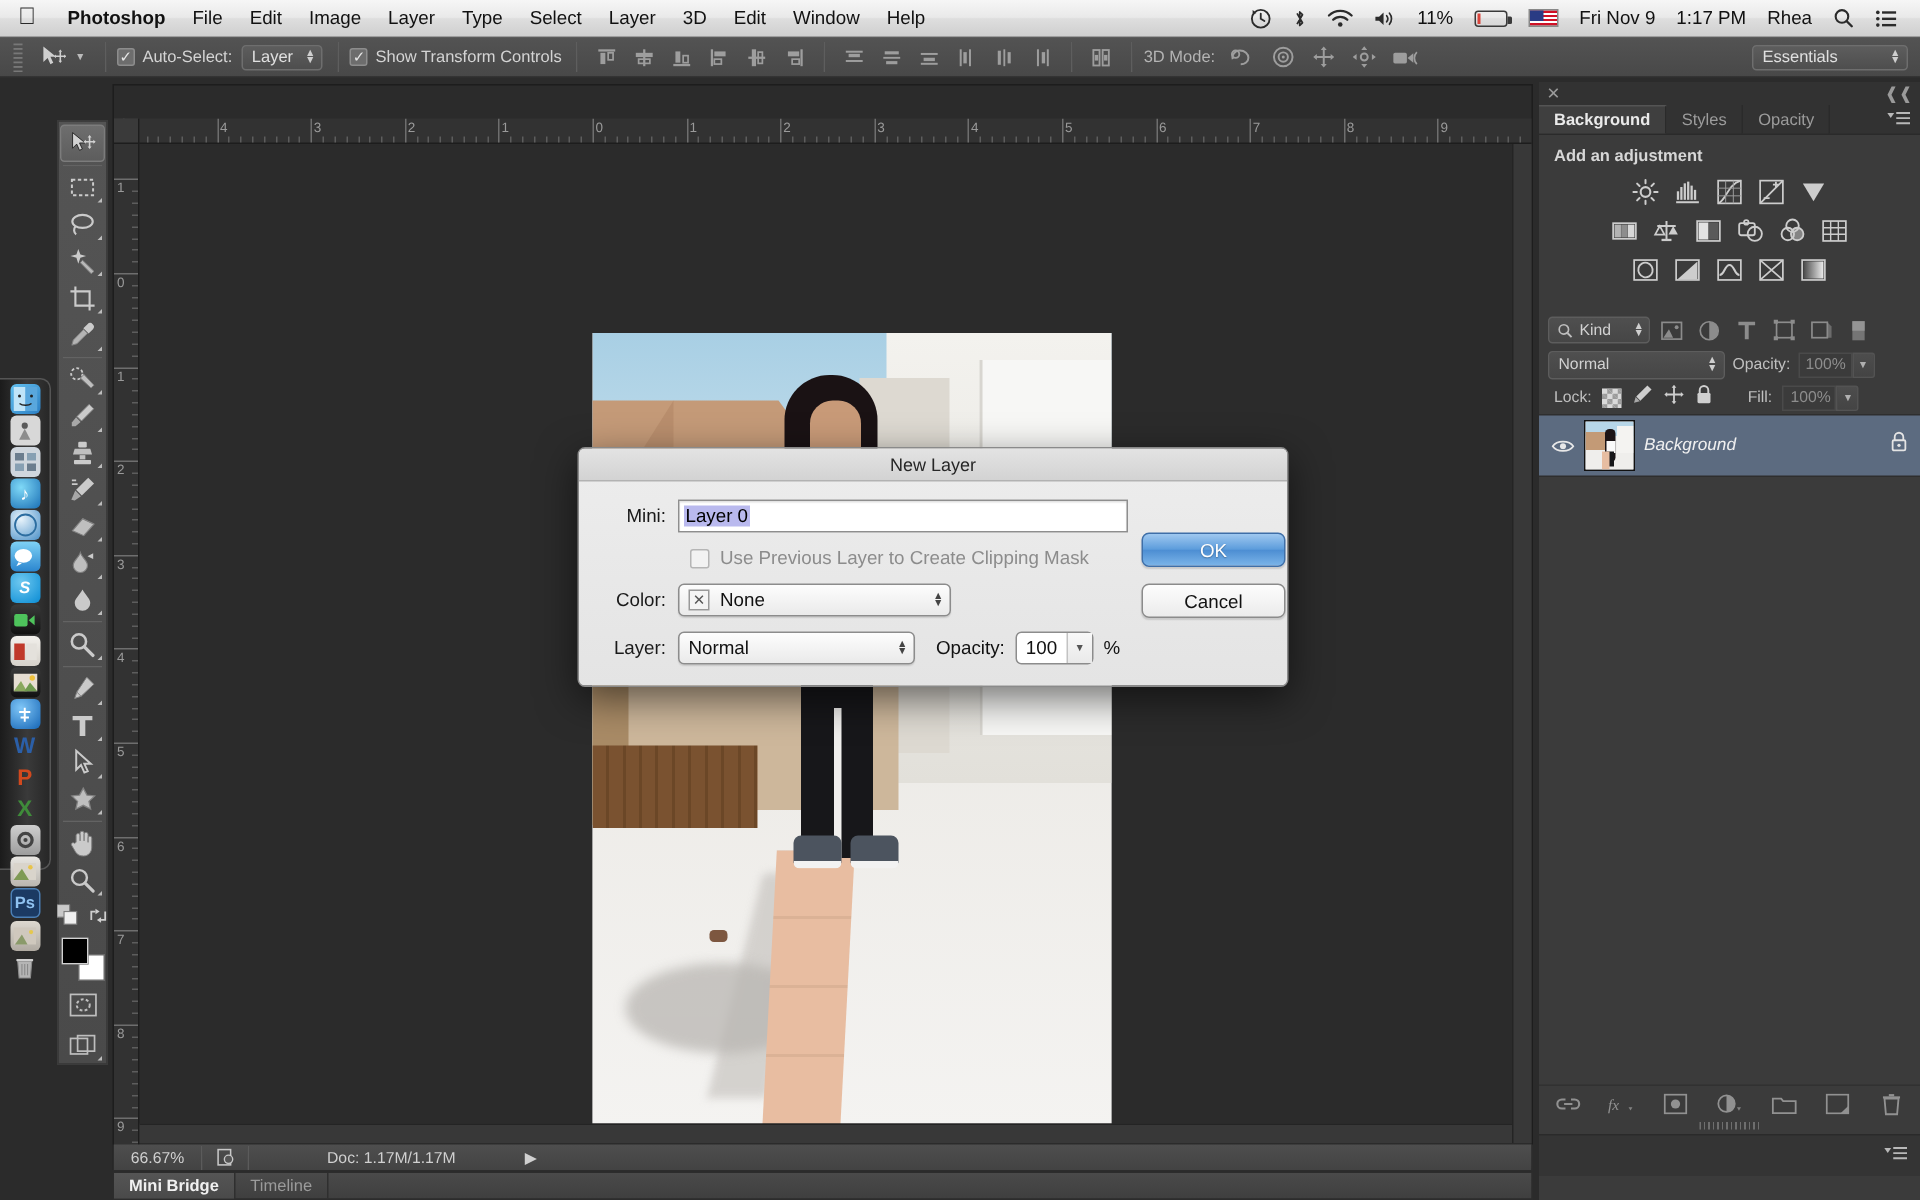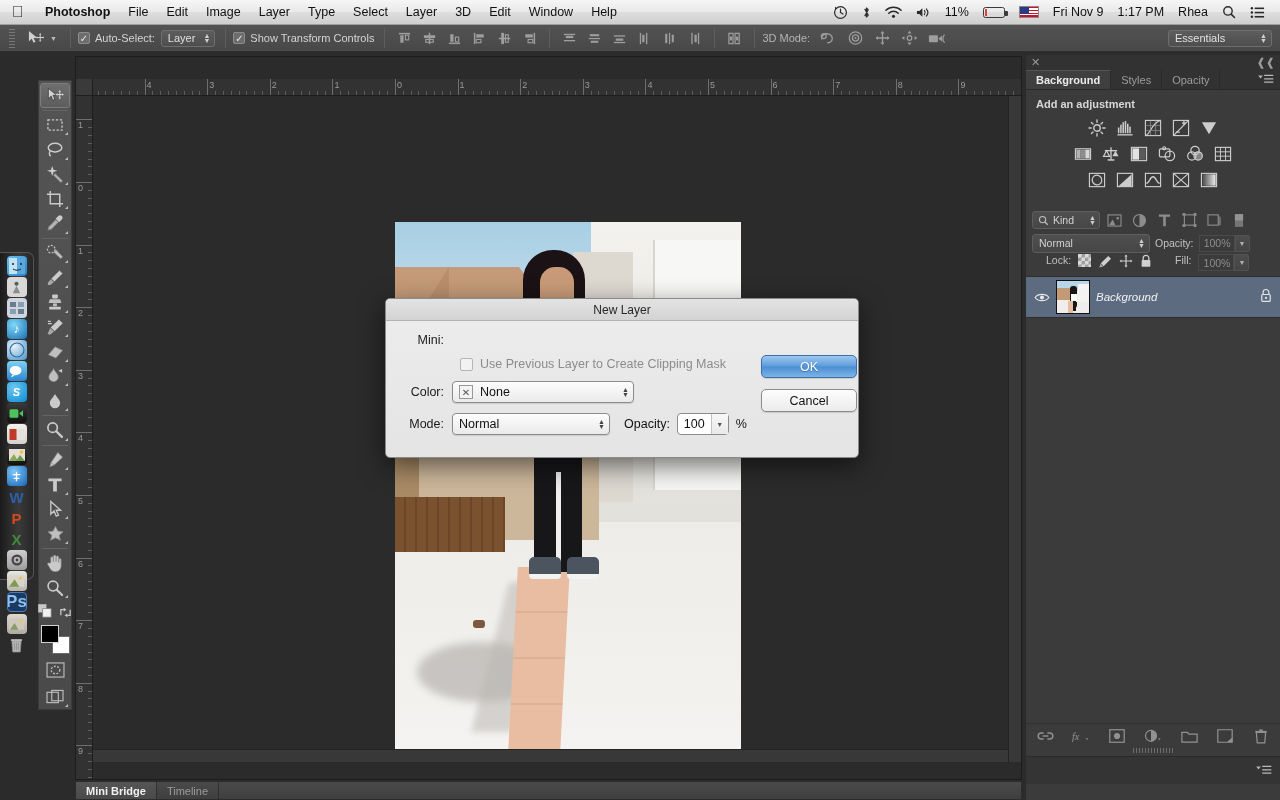--- a/index.html
+++ b/index.html
@@ -200,21 +200,21 @@
   .filticon{ width:22px;height:20px;display:flex;align-items:center;justify-content:center;opacity:.6}
   .blendrow{ height:22px; display:flex;align-items:center; padding:0 6px; gap:5px; }
   .blendsel{ flex:1; height:19px; border:1px solid #5d5d5d; border-radius:3px;
      background:linear-gradient(to bottom,#4f4f4f,#464646); display:flex;align-items:center;
      padding:0 4px 0 6px; font-size:10.5px; color:#d2d2d2; max-width:118px;}
   .lblsm{ font-size:10.5px; color:#c0c0c0;}
   .numfield{ width:36px;height:17px; border:1px solid #4a4a4a; background:#3b3b3b; color:#8d8d8d;
      font-size:10.5px; display:flex;align-items:center;justify-content:flex-end;padding-right:3px;}
   .numstep{ width:15px;height:17px;border:1px solid #535353;background:linear-gradient(to bottom,#4d4d4d,#444);
      display:flex;align-items:center;justify-content:center;font-size:7px;color:#b0b0b0;border-radius:0 2px 2px 0;}
-  .lockrow{ height:22px; display:flex;align-items:flex-start; padding:0 20px; gap:7px;}
+  .lockrow{ height:22px; display:flex;align-items:center; padding:0 10px; gap:7px;}
   .checker{ width:13px;height:13px;
      background-image:linear-gradient(45deg,#9a9a9a 25%,transparent 25% 75%,#9a9a9a 75%),
                       linear-gradient(45deg,#9a9a9a 25%,transparent 25% 75%,#9a9a9a 75%);
      background-size:7px 7px; background-position:0 0,3.5px 3.5px; background-color:#d9d9d9;}
   .layerrow{ height:42px; background:#5c6b80; display:flex;align-items:center; gap:6px; padding:0 8px;
      border-top:1px solid #2e2e2e; border-bottom:1px solid #2e2e2e;}
   .eye{ width:16px; display:flex;align-items:center;justify-content:center;}
   .lthumb{ width:34px;height:34px; border:1px solid #111; background:#ececec; position:relative; overflow:hidden;}
   .lname{ font-size:11.5px; font-style:italic; color:#f0f0f0; flex:1;}
   .panelgap{ background:#3b3b3b; }
@@ -596,21 +596,21 @@
           <circle cx="7" cy="7" r="1.4" fill="#444"></circle>
         </svg>
       </div>
     <div class="dockicon" style="background:linear-gradient(to bottom,#e8e6e2,#b9b5ae);">
         <svg width="15" height="12" viewBox="0 0 16 12">
           <rect x="0" y="0" width="16" height="12" fill="#d9d4cb"></rect>
           <path d="M0 12 L6 4 L11 12Z" fill="#7f9a55"></path>
           <circle cx="12" cy="3" r="1.6" fill="#e8c44a"></circle>
         </svg>
       </div>
-    <div class="dockicon" style="background:#1b3a63;border:1px solid #4b7fb5;color:#8fc2f0;font-size:17px;font-weight:bold;">Ps</div>
+    <div class="dockicon" style="background:#1b3a63;border:1px solid #4b7fb5;color:#8fc2f0;font-size:11px;font-weight:bold;">Ps</div>
     <div class="dock-dots"></div>
     <div class="dockicon" style="background:linear-gradient(to bottom,#ddd8d0,#b0aaa1);">
         <svg width="15" height="12" viewBox="0 0 16 12">
           <rect x="0" y="0" width="16" height="12" fill="#cfc8bd"></rect>
           <path d="M1 12 L6 5 L10 12Z" fill="#8a9a6a"></path>
           <circle cx="12.5" cy="3.2" r="1.5" fill="#e5c84e"></circle>
         </svg>
       </div>
     <div class="dockicon" style="background:transparent;">
       <svg width="15" height="16" viewBox="0 0 16 17">
@@ -1052,20 +1052,33 @@
         <div class="ph-leg-gap"></div>
         <div class="ph-shoeL"></div>
         <div class="ph-shoeR"></div>
       </div>
     </div>
 
     <div class="scroll-v"></div>
     <div class="scroll-h"></div>
   </div>
 
+  <div class="statusbar">
+    <div class="sb-zoom">66.67%</div>
+    <div class="sb-sep"></div>
+    <div style="width:30px;display:flex;justify-content:center;">
+      <svg width="13" height="13" viewBox="0 0 14 14">
+          <rect x="1.5" y="1.5" width="9" height="11" fill="none" stroke="#c8c8c8" stroke-width="1.1"></rect>
+          <circle cx="9" cy="8.5" r="3" fill="#555" stroke="#c8c8c8" stroke-width="1"></circle>
+        </svg>
+    </div>
+    <div class="sb-sep"></div>
+    <div class="sb-doc">Doc: 1.17M/1.17M</div>
+    <div class="sb-arrow">▶</div>
+  </div>
 
   <div class="bottomtabs">
     <div class="btab active">Mini Bridge</div>
     <div class="btab">Timeline</div>
   </div>
 
   <div class="panels">
 
     <div class="panel-top">
       <span style="font-size:11px;">✕</span>
@@ -1410,41 +1423,44 @@
       </div>
     </div>
   </div>
 
   <div class="dlg">
     <div class="dlg-title">New Layer</div>
     <div class="dlg-body">
 
       <div class="row">
         <div class="rlabel">Mini:</div>
+        <div class="nameinput">
+          <span class="sel">Layer 0</span>
+        </div>
       </div>
 
       <div class="ckrow">
         <span class="ckbox"></span>
         <span>Use Previous Layer to Create Clipping Mask</span>
       </div>
 
       <div class="row">
         <div class="rlabel">Color:</div>
         <div class="dlgsel" style="width:182px;">
           <span class="xswatch">✕</span>
           <span>None</span>
           <span class="arrows">
               <span>▲</span>
               <span>▼</span>
             </span>
         </div>
       </div>
 
       <div class="row" style="margin-bottom:0;">
-        <div class="rlabel">Mode:</div>
+        <div class="rlabel">Layer:</div>
         <div class="dlgsel" style="width:158px;">
           <span>Normal</span>
           <span class="arrows">
               <span>▲</span>
               <span>▼</span>
             </span>
         </div>
         <div style="margin-left:14px;">Opacity:</div>
         <div class="opacity-field" style="margin-left:7px;">
           <span>100</span>

